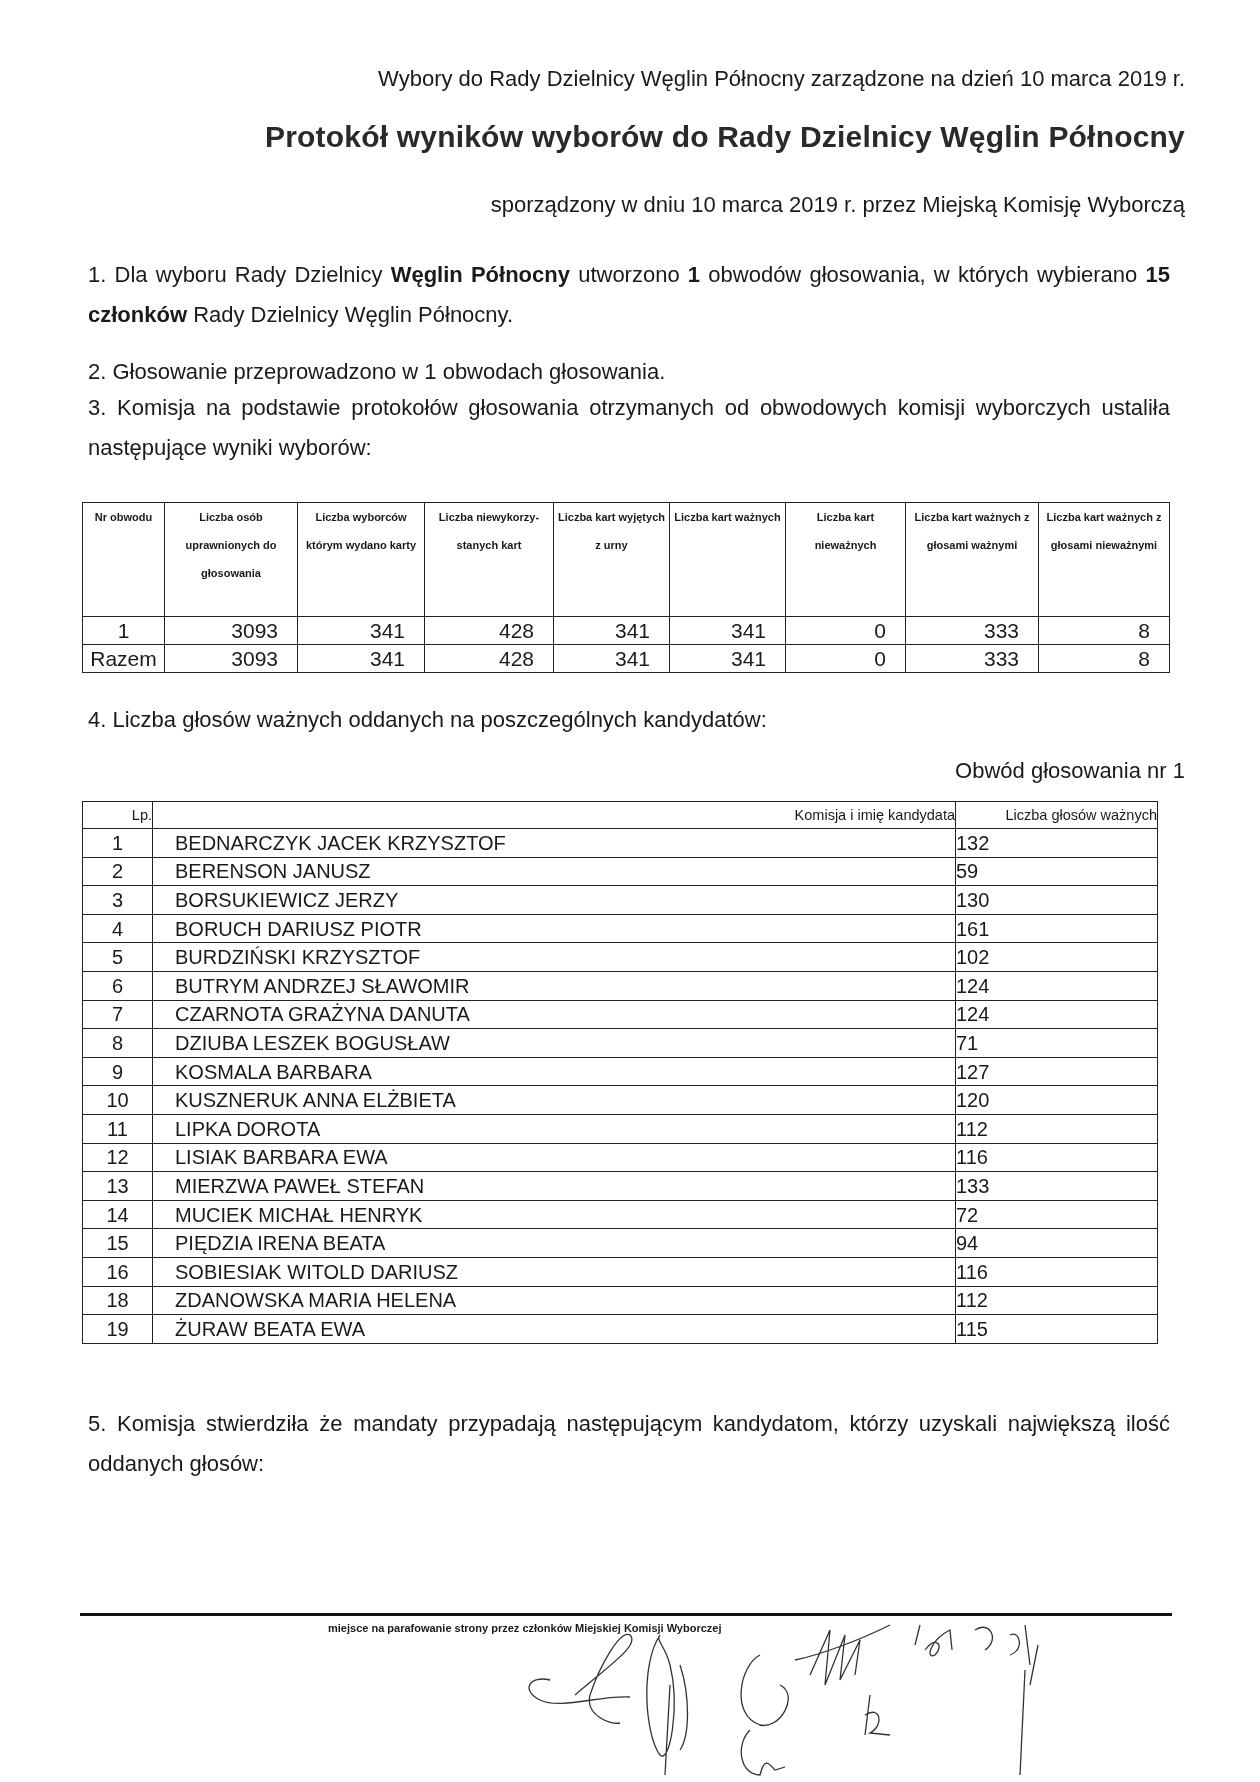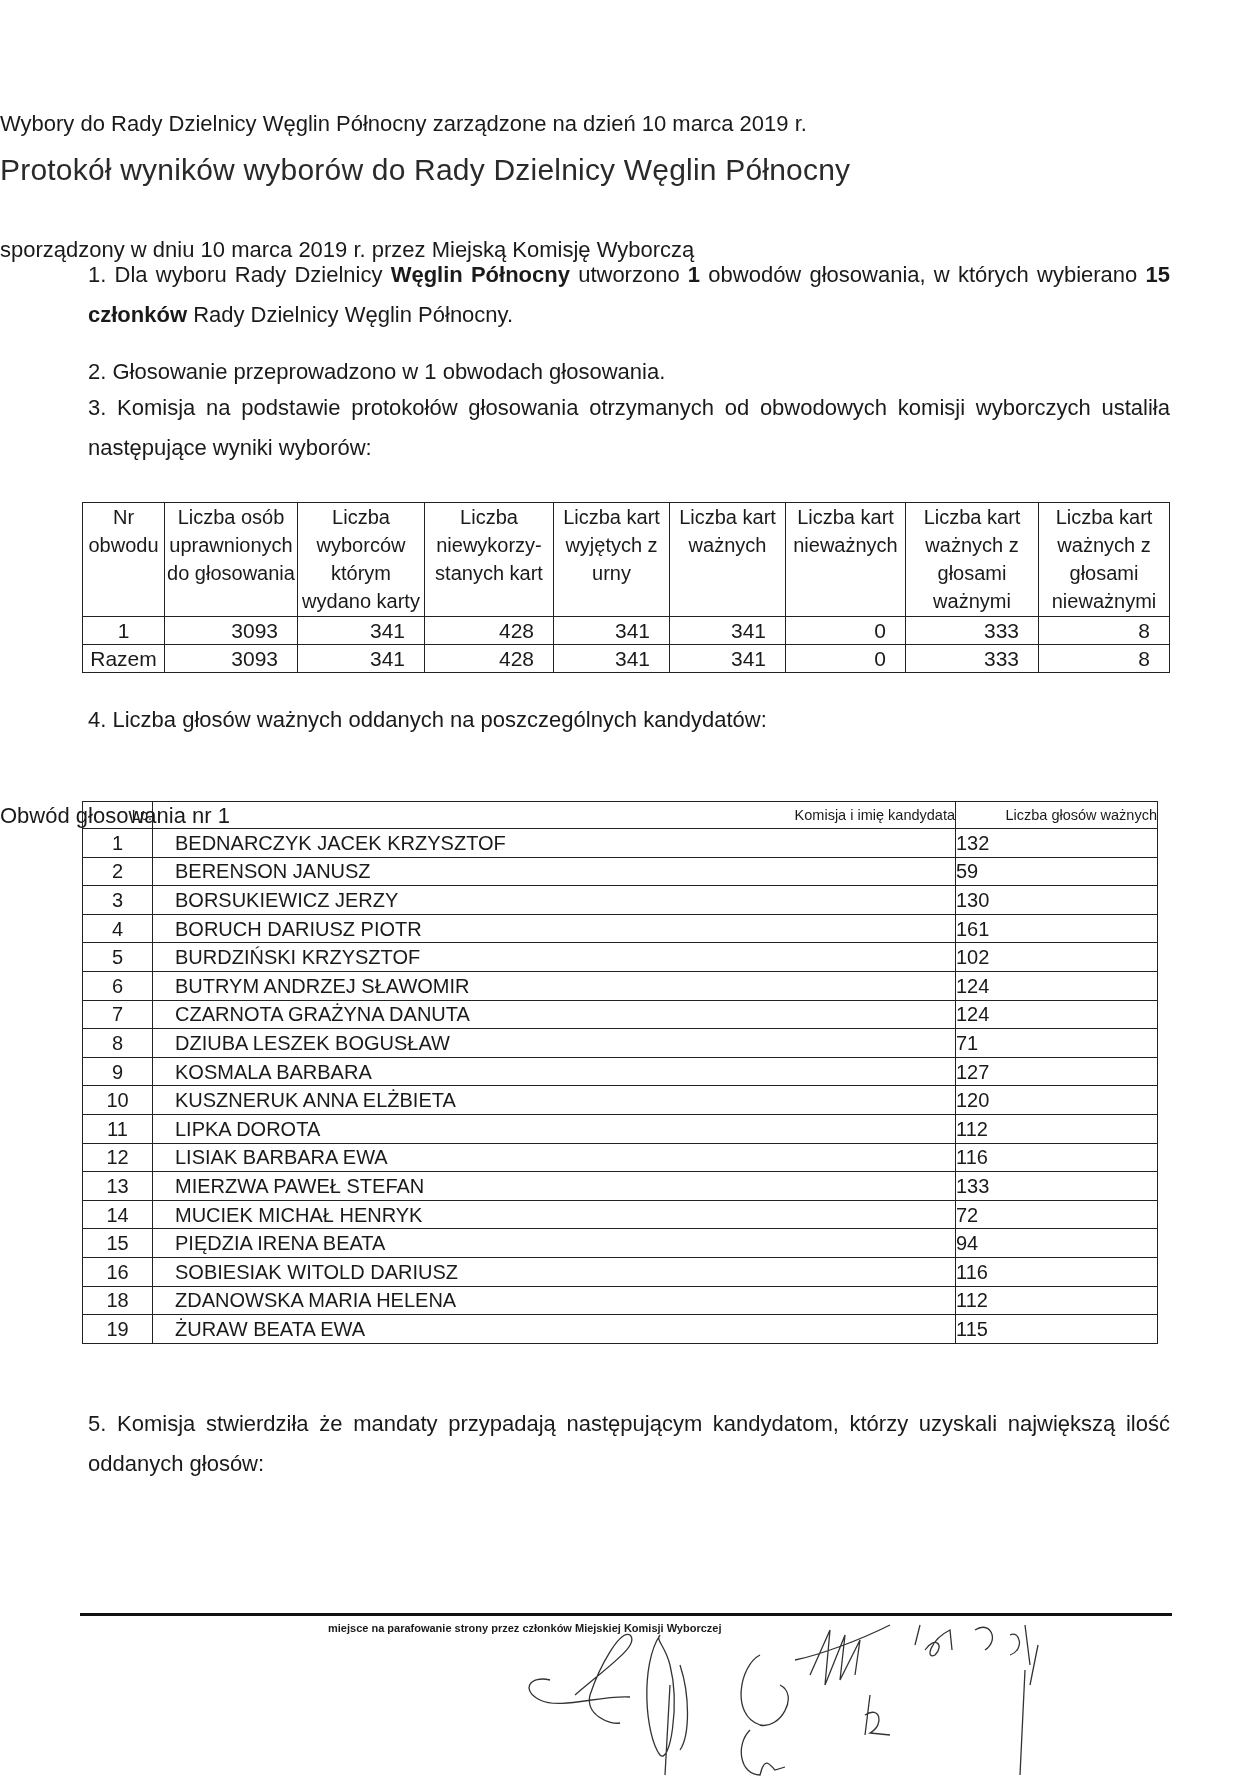--- a/index.html
+++ b/index.html
@@ -1,37 +1,37 @@
 <!DOCTYPE html>
 <html><head>
 <meta charset="utf-8">
 <style>
   * { box-sizing: border-box; margin: 0; padding: 0; }
   html, body { width: 1260px; height: 1782px; background: #ffffff; }
   body { position: relative; font-family: "Liberation Sans", sans-serif; color: #1a1a1a; overflow: hidden; }
 
   .abs { position: absolute; }
-  .center { text-align: left; left: 0; width: 1185px; margin-top: 45px; }
+  .center { text-align: right; left: 0; width: 1185px; }
 
   #hdr-line { top: 66px; font-size: 22px; }
-  #title { top: 108px; font-size: 30px; font-weight: normal; color: #2a2a2a; letter-spacing: 0.2px; }
+  #title { top: 120px; font-size: 30px; font-weight: bold; color: #2a2a2a; letter-spacing: 0.2px; }
   #subtitle { top: 192px; font-size: 22px; }
 
   .para { left: 88px; width: 1082px; font-size: 22px; line-height: 40px; text-align: justify; }
   .para b { font-weight: bold; }
   #p1 { top: 255px; }
   #p2 { top: 352px; }
   #p3 { top: 388px; }
   #p4 { top: 700px; }
   #p5 { top: 1404px; text-align-last: left; }
 
   
   #tbl1 { left: 82px; top: 502px; width: 1087px; border-collapse: collapse; table-layout: fixed; }
   #tbl1 th, #tbl1 td { border: 1.5px solid #222; }
-  #tbl1 th { font-weight: normal; font-size: 20px; line-height: 28px; vertical-align: top; text-align: center; height: 114px; padding-top: 0; }
+  #tbl1 th { font-weight: bold; font-size: 11px; line-height: 28px; vertical-align: top; text-align: center; height: 114px; padding-top: 0; }
   #tbl1 td { font-size: 21px; height: 28px; line-height: 26px; text-align: right; padding-right: 19px; }
   #tbl1 td.lbl { text-align: center; padding: 0; }
 
   #obwod-title { top: 758px; font-size: 22px; }
 
   
   #tbl2 { left: 82px; top: 801px; width: 1075px; border-collapse: collapse; table-layout: fixed; }
   #tbl2 th, #tbl2 td { border: 1.5px solid #222; }
   #tbl2 th { font-weight: normal; font-size: 14.5px; height: 27px; text-align: right; padding-left: 16px; }
   #tbl2 td { font-size: 20px; height: 28.6px; line-height: 26px; }

